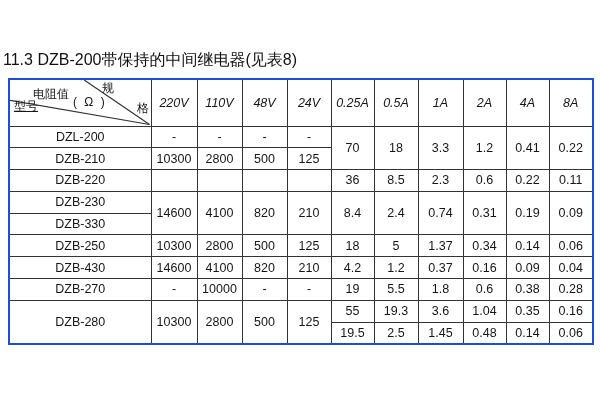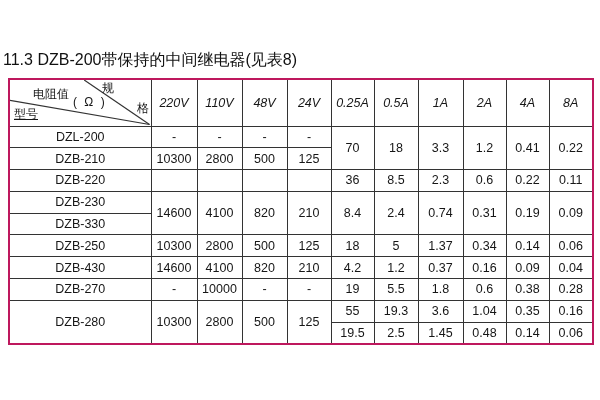--- a/index.html
+++ b/index.html
@@ -7,40 +7,40 @@
     width:600px;height:400px;background:#ffffff;overflow:hidden;position:relative;
     font-family:"Liberation Sans","DejaVu Sans",sans-serif;color:#111;
   }
   .title{
     position:absolute;left:3px;top:50px;font-size:16px;color:#111;letter-spacing:0;
     white-space:nowrap;
   }
   table.spec{
     position:absolute;left:8px;top:78px;width:584px;
     border-collapse:collapse;table-layout:fixed;
-    border:2px solid #be185d;
+    border:2px solid #1d4ed8;
   }
   table.spec td,table.spec th{
     border:1.5px solid #333;
     font-size:12.5px;font-weight:400;text-align:center;vertical-align:middle;
     padding:0;color:#161616;overflow:hidden;
   }
   tr.hdr{height:47px;}
   tr.r{height:21.8px;}
   th.colh{vertical-align:top;padding-top:5px;font-style:italic;}
   td.vb{vertical-align:bottom;padding-bottom:3px;}
   td.vt{vertical-align:top;padding-top:3px;margin-left:8px;}
   td.corner{position:relative;padding:0;}
   td.corner svg{position:absolute;left:0;top:0;width:100%;height:100%;display:block;}
   td.corner .lbl{position:absolute;font-size:12px;color:#161616;white-space:nowrap;line-height:1;}
   .lbl-res{left:23px;top:8px;}
   .lbl-ohm{left:63px;top:16px;font-size:11.5px;letter-spacing:2px;}
   .lbl-spec1{left:92px;top:2px;}
   .lbl-spec2{left:127px;top:22px;}
-  .lbl-model{left:4px;top:28px;text-decoration:underline;}
+  .lbl-model{left:4px;top:20px;text-decoration:underline;}
 </style>
 </head>
 <body>
 
 <div class="title">11.3 DZB-200带保持的中间继电器(见表8)</div>
 
 <table class="spec">
   <colgroup>
     <col style="width:142px">
       <col style="width:46px">

